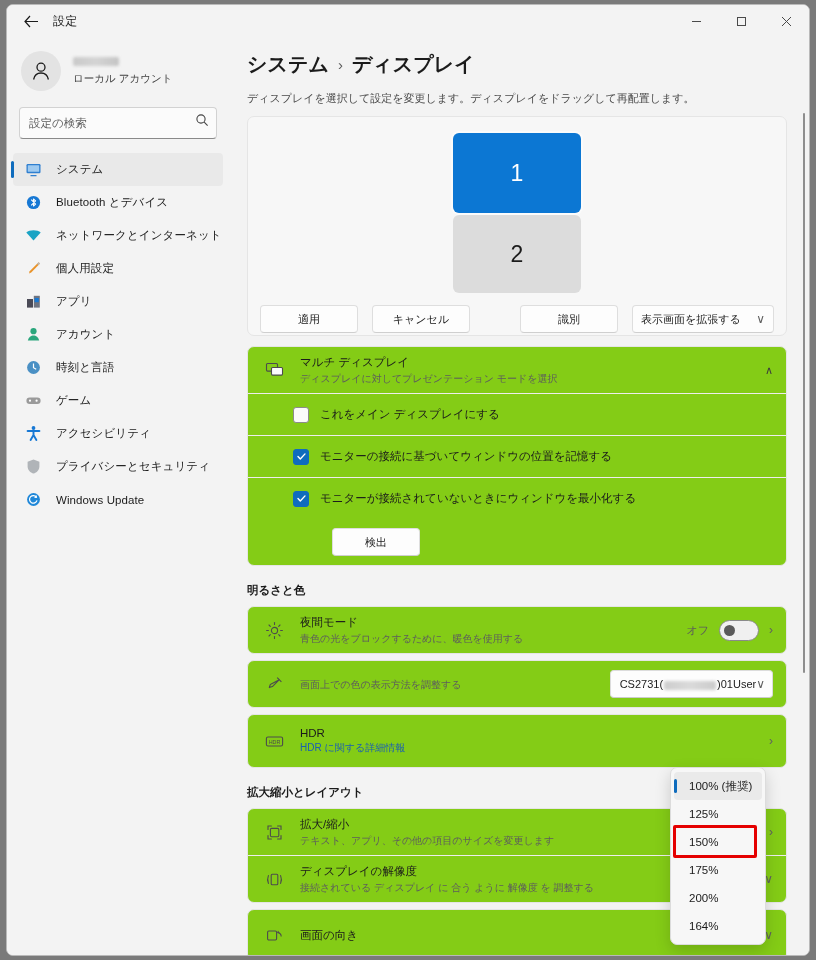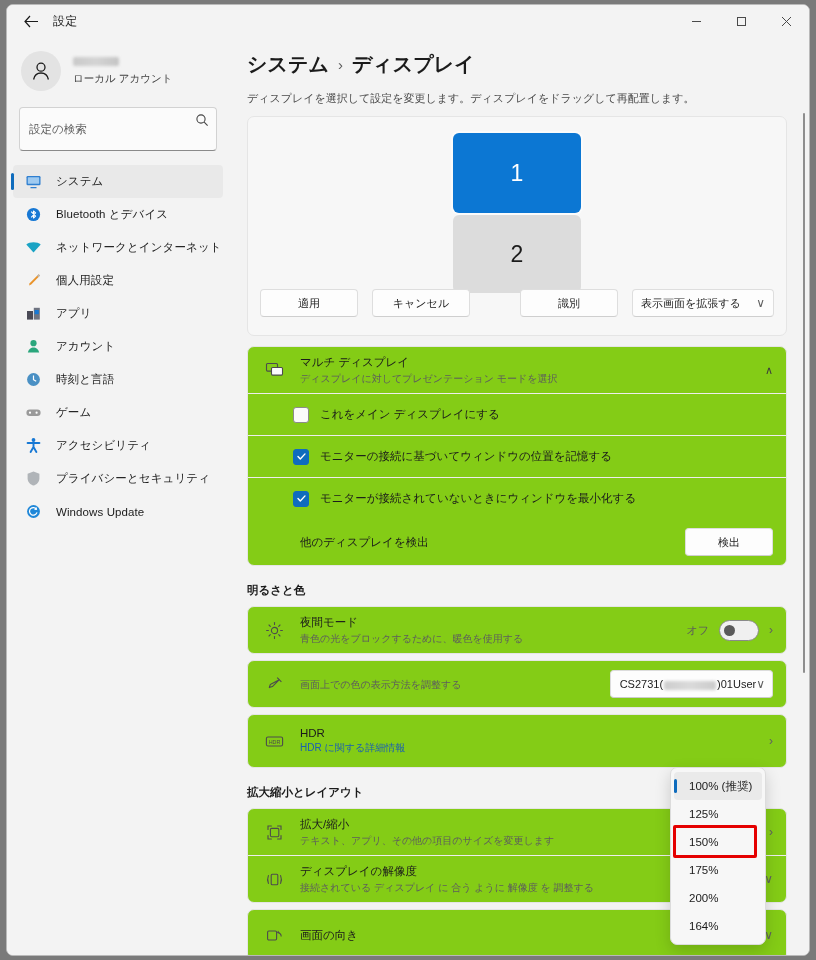--- a/index.html
+++ b/index.html
@@ -68,21 +68,21 @@
   .acct-name {
     width: 46px; height: 9px; border-radius: 2px;
     background: linear-gradient(90deg,#c9c9c9,#d4d4d4,#c4c4c4);
     filter: blur(1.6px);
     margin-bottom: 6px;
   }
   .acct-type { font-size: 10.5px; color: #414141; }
 
   .searchwrap { margin: 16px 12px 0 12px; position: relative; }
   .searchbox {
-    width: 100%; height: 44px; box-sizing: border-box;
+    width: 100%; height: 32px; box-sizing: border-box;
     border: 1px solid #d2d2d2; border-bottom: 1px solid #8a8a8a;
     border-radius: 4px; background: #fbfbfb;
     font-size: 11.5px; color: #1b1b1b;
     padding: 0 28px 0 9px;
     font-family: "Liberation Sans", sans-serif;
     outline: none;
   }
   .searchbox::placeholder { color: #5d5d5d; }
   .search-icon {
     position: absolute; right: 8px; top: 6px;
@@ -154,21 +154,21 @@
   .mon1 {
     top: 16px; width: 128px; height: 80px;
     background: #0c77d3; color: #fff;
     box-shadow: 0 0 0 2px #fbfbfb;
   }
   .mon2 {
     top: 98px; width: 128px; height: 78px;
     background: #dcdcdc; color: #1b1b1b;
   }
   .arrange-btns {
-    position: absolute; left: 0; bottom: 18px;
+    position: absolute; left: 0; bottom: 2px;
     width: 100%;
     display: flex; align-items: center;
     padding: 0 12px; box-sizing: border-box;
   }
   .btn {
     height: 26px; min-width: 96px;
     background: #fdfdfd;
     border: 1px solid #dedede;
     border-bottom-color: #cfcfcf;
     border-radius: 4px;
@@ -544,23 +544,20 @@
         <span class="cb checked">
           <svg width="11" height="11" viewBox="0 0 11 11">
             <path d="M2 5.6 L4.3 8 L9 2.9" fill="none" stroke="#fff" stroke-width="1.4" stroke-linecap="round" stroke-linejoin="round"></path>
           </svg>
         </span>
         <span class="cb-label">モニターが接続されていないときにウィンドウを最小化する</span>
       </div>
 
       <div class="row">
         <span class="row-ico"></span>
-        <div class="row-text">
-          <div class="row-title">他のディスプレイを検出</div>
-        </div>
         <div class="row-right">
           <div class="btn" style="min-width:86px;margin-left:32px;">検出</div>
         </div>
       </div>
     </div>
 
     <div class="section-head">明るさと色</div>
 
     <div class="card">
       <div class="row">

